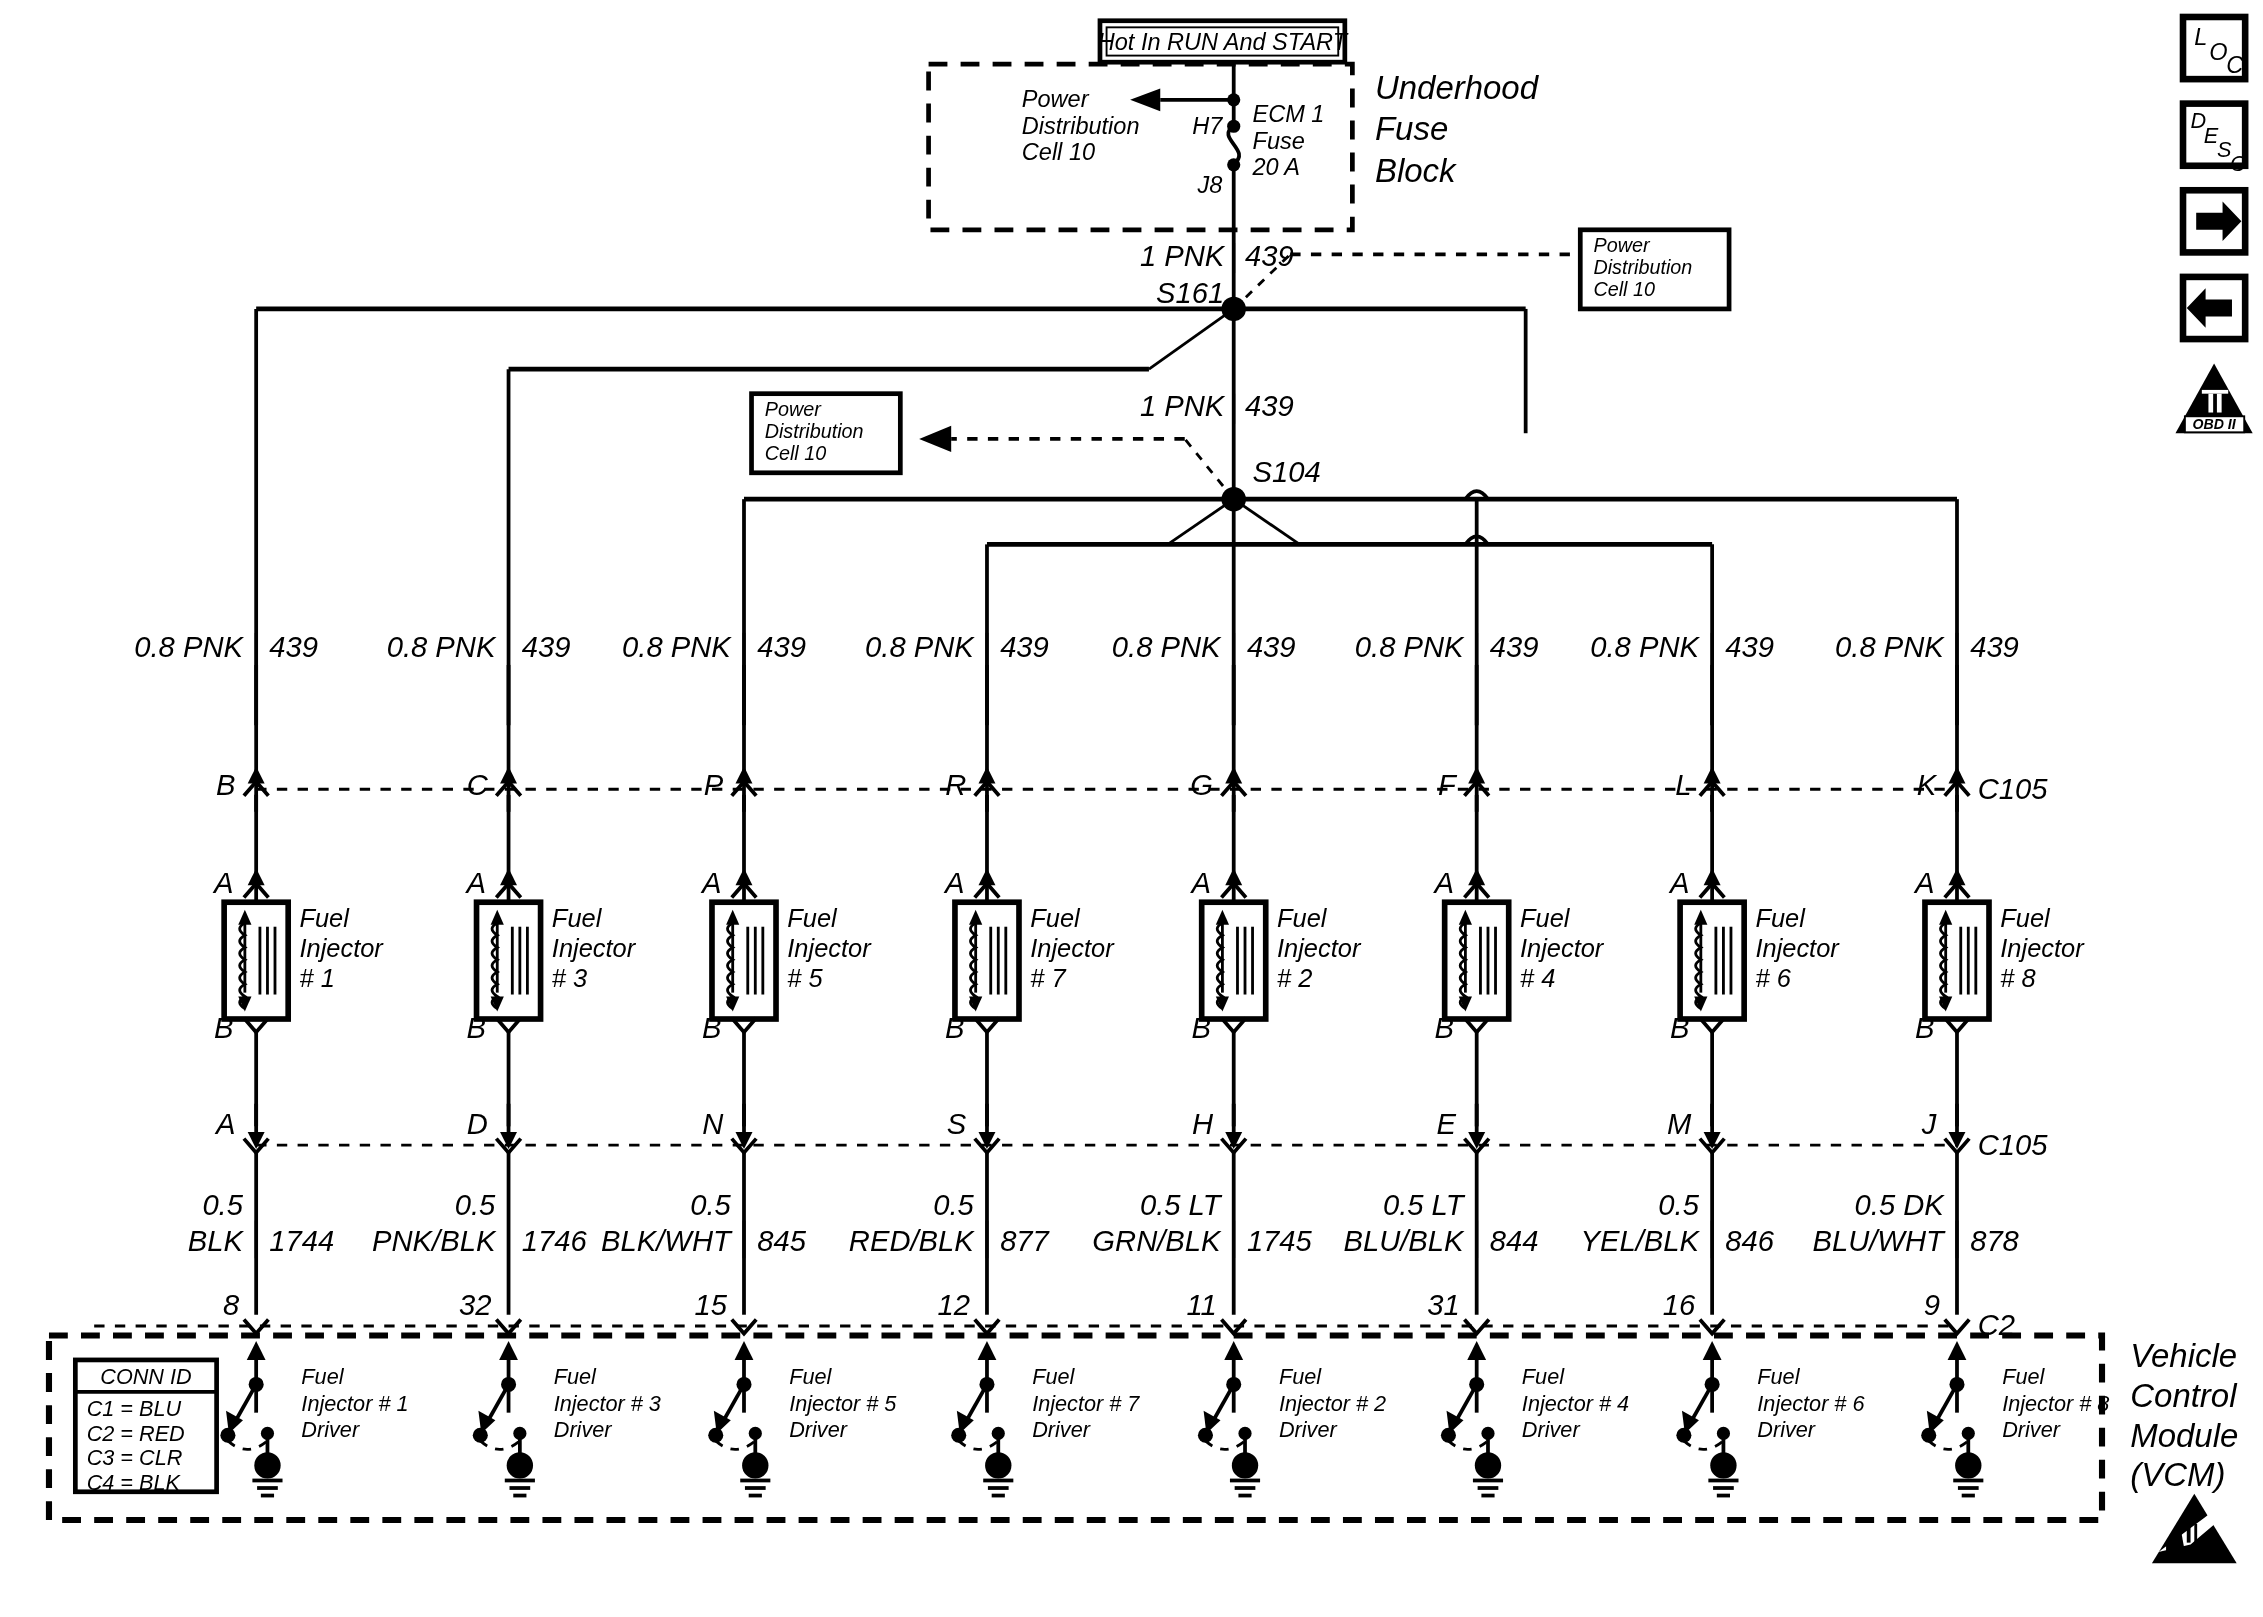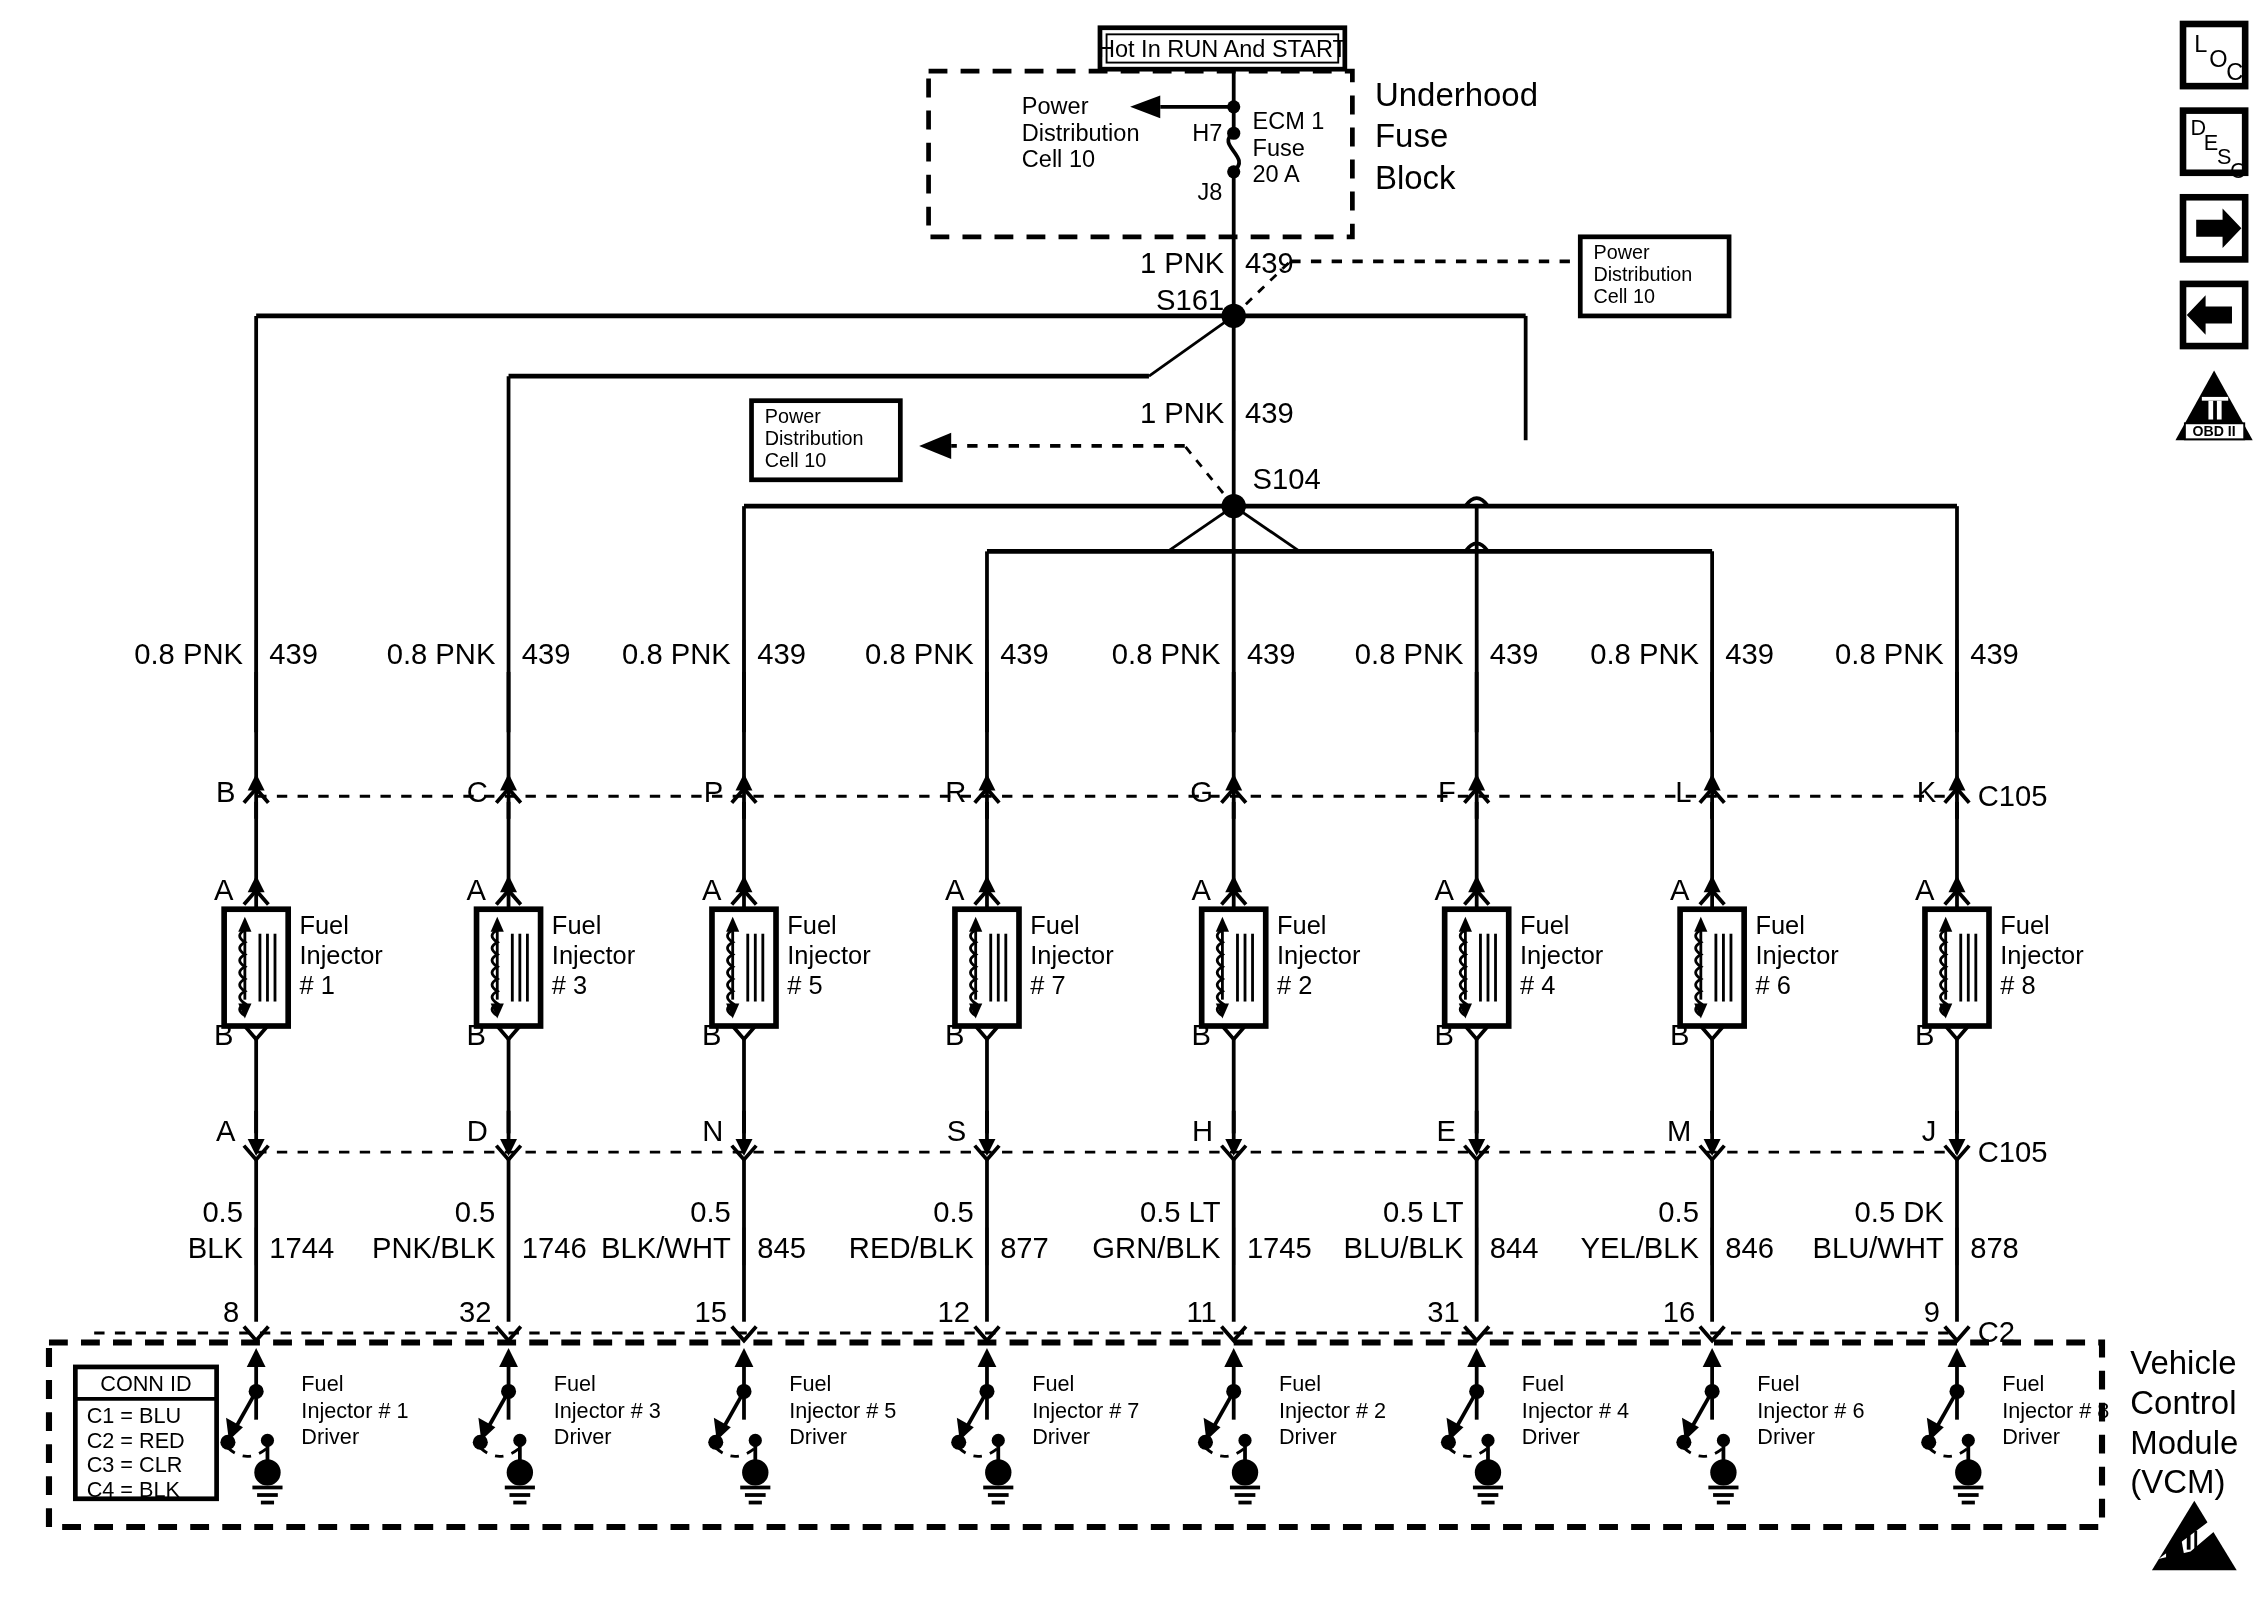--- a/index.html
+++ b/index.html
@@ -1,18 +1,18 @@
 <!DOCTYPE html>
 <html style="font-size:15px"><head>
 <meta charset="utf-8">
 <style>
   html,body{margin:0;padding:0;background:#ffffff;}
   body{width:2264px;height:1618px;position:relative;overflow:hidden;
        font-family:"Liberation Sans",sans-serif;color:#000;}
-  #stage{position:absolute;left:0;top:7px;width:2264px;height:1458px;}
+  #stage{position:absolute;left:0;top:0;width:2264px;height:1458px;font-style:italic;}
   svg#diagram{position:absolute;left:0;top:0;width:2264px;height:1618px;}
   .t{font-family:"Liberation Sans",sans-serif;fill:#000;}
   .t20{font-size:21px;}
   .t22{font-size:23px;}
   .t24{font-size:25px;}
   .t26{font-size:27px;}
   .t30{font-size:31px;}
   .t34{font-size:35px;}
   .mid{text-anchor:middle;}
   .end{text-anchor:end;}

